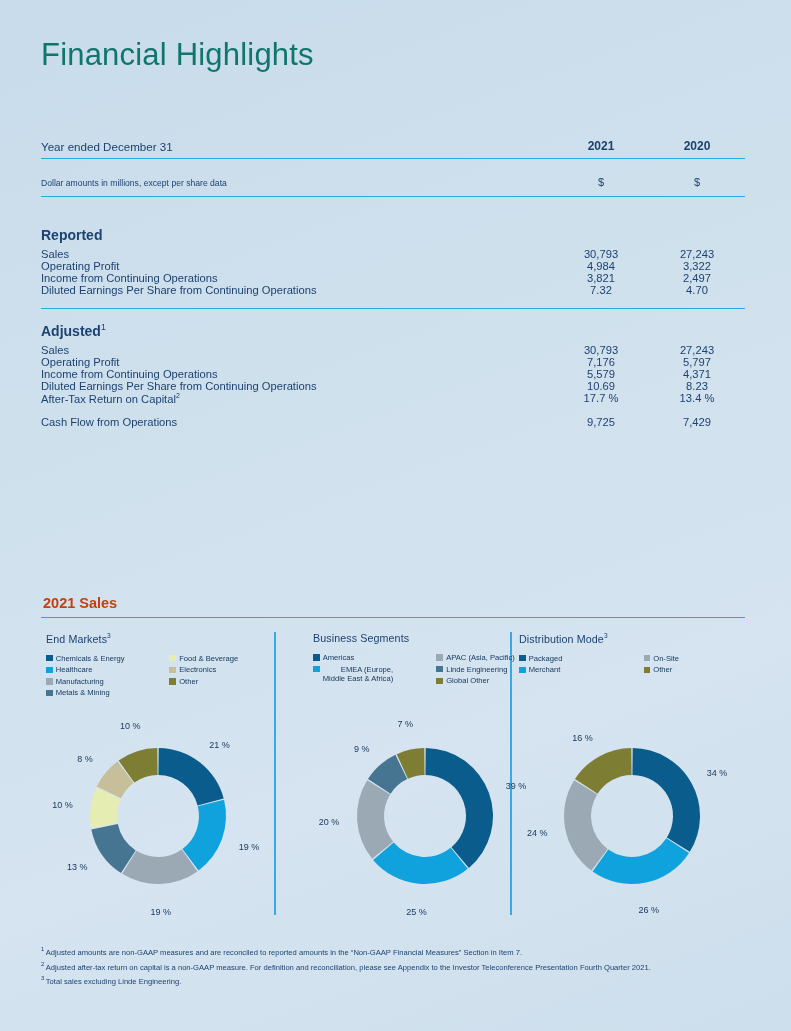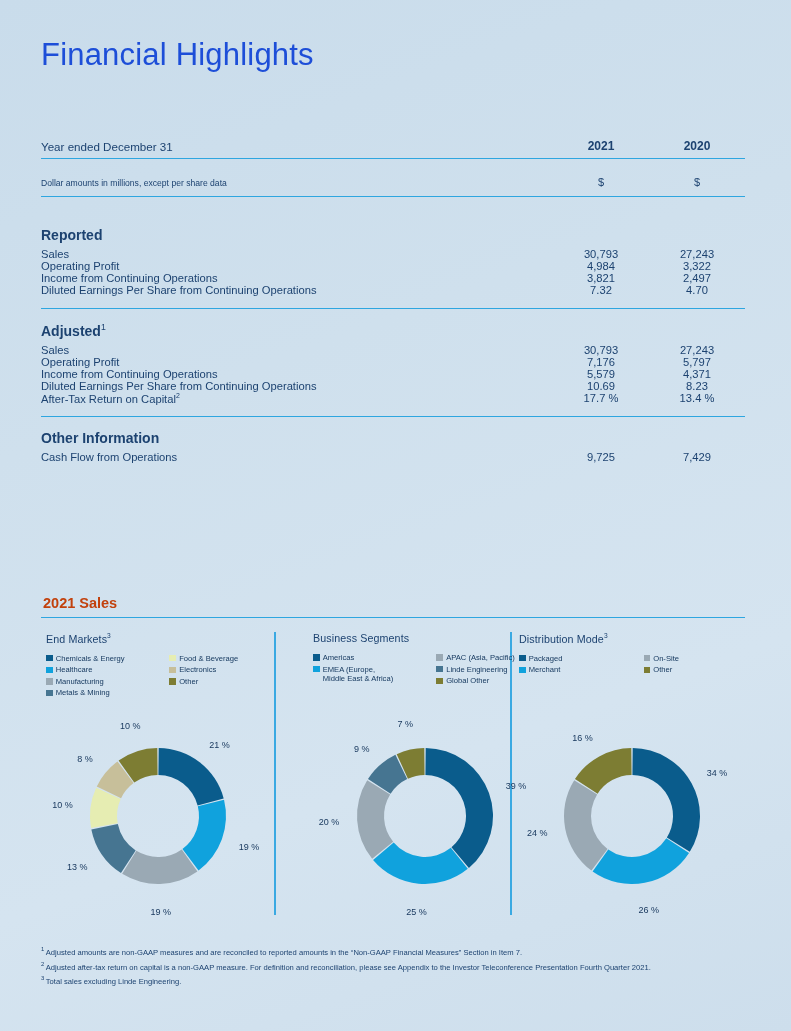--- a/index.html
+++ b/index.html
@@ -24,21 +24,21 @@
   }
 
   
   .doc-title {
     position: absolute;
     left: 41px;
     top: 37px;
     font-size: 31px;
     font-weight: 400;
     letter-spacing: 0.2px;
-    color: #1d4ed8;
+    color: #0f766e;
   }
 
   
   .fin-table {
     position: absolute;
     left: 41px;
     top: 139px;
     width: 704px;
   }
   table.ft {
@@ -158,20 +158,21 @@
   .legend {
     margin-top: 9px;
     padding-left: 5px;
     display: flex;
     flex-wrap: wrap;
     width: 100%;
   }
   .legend .lg-col {
     width: 50%;
     box-sizing: border-box;
+    text-align: right;
   }
   .legend .lg-col.wide1 { width: 53%; }
   .legend .lg-col.wide2 { width: 47%; }
   .lg-item {
     display: flex;
     align-items: flex-start;
     margin-bottom: 2.2px;
     font-size: 7.6px;
     line-height: 9.4px;
     color: #173a60;
@@ -298,25 +299,20 @@
             <td class="num">10.69</td>
             <td class="num">8.23</td>
           </tr>
           <tr class="datarow">
             <td class="label">After‑Tax Return on Capital<sup class="fn">2</sup></td>
             <td class="num">17.7 %</td>
             <td class="num">13.4 %</td>
           </tr>
           <tr class="gap">
             <td colspan="3"></td>
-          </tr>
-          <tr class="section rule-above">
-            <td class="label">Other Information</td>
-            <td class="num"></td>
-            <td class="num"></td>
           </tr>
           <tr class="datarow">
             <td class="label">Cash Flow from Operations</td>
             <td class="num">9,725</td>
             <td class="num">7,429</td>
           </tr>
         </tbody>
     </table>
   </div>
 

